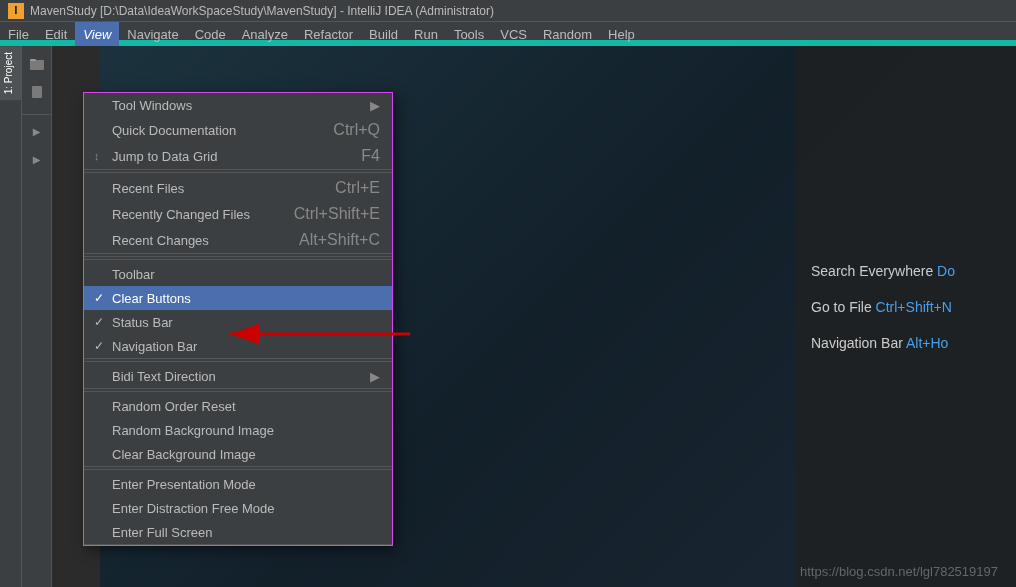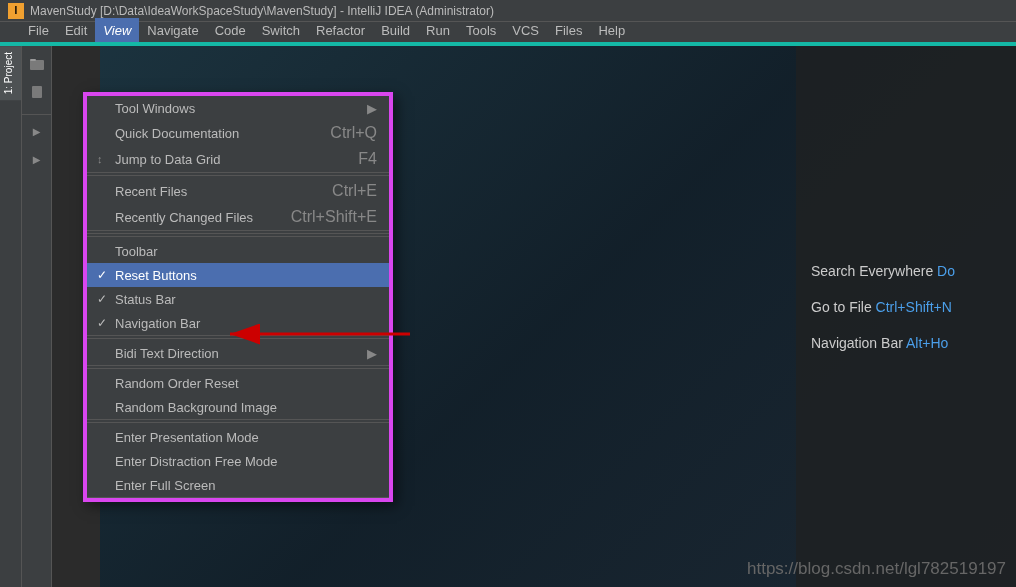--- a/index.html
+++ b/index.html
@@ -35,23 +35,23 @@
       line-height: 16px;
       color: #000;
       font-weight: bold;
     }
 
     
     .menu-bar {
       height: 24px;
       background: #3c3f41;
       display: flex;
-      align-items: flex-end;
-      padding: 0 20px;
-      border-bottom: 4px solid #14b8a6;
+      align-items: flex-start;
+      padding: 0 0;
+      border-bottom: 6px solid #14b8a6;
     }
     .menu-item {
       color: #bbbbbb;
       padding: 2px 8px;
       cursor: pointer;
       font-size: 13px;
       height: 24px;
       display: flex;
       align-items: center;
     }
@@ -128,33 +128,33 @@
       color: #cccccc;
       font-size: 14px;
     }
     .shortcut-key {
       color: #4b9fea;
       font-size: 14px;
     }
     .shortcut-url {
       position: absolute;
       bottom: 8px;
-      right: 10px;
+      right: 18px;
       color: #666;
-      font-size: 17px;
+      font-size: 13px;
     }
 
     
     .dropdown-menu {
       position: absolute;
       top: 46px;
       left: 83px;
       width: 310px;
       background: #3c3f41;
-      border: 4px solid #d946ef;
+      border: 1px solid #d946ef;
       box-shadow: 4px 4px 12px rgba(0,0,0,0.5);
       z-index: 1000;
     }
     .menu-section {
       border-bottom: 1px solid #555;
     }
     .dropdown-item {
       display: flex;
       align-items: center;
       padding: 4px 12px 4px 28px;
@@ -242,39 +242,39 @@
   <div class="menu-item active">
     <span>View</span>
   </div>
   <div class="menu-item">
     <span>Navigate</span>
   </div>
   <div class="menu-item">
     <span>Code</span>
   </div>
   <div class="menu-item">
-    <span>Switch</span>
+    <span>Analyze</span>
   </div>
   <div class="menu-item">
     <span>Refactor</span>
   </div>
   <div class="menu-item">
     <span>Build</span>
   </div>
   <div class="menu-item">
     <span>Run</span>
   </div>
   <div class="menu-item">
     <span>Tools</span>
   </div>
   <div class="menu-item">
     <span>VCS</span>
   </div>
   <div class="menu-item">
-    <span>Files</span>
+    <span>Random</span>
   </div>
   <div class="menu-item">
     <span>Help</span>
   </div>
 </div>
 
 <div class="main-area">
 
   <div class="vtabs">
     <div class="vtab active">1: Project</div>
@@ -339,34 +339,38 @@
 
     <div class="menu-section">
       <div class="dropdown-item">
         <span>Recent Files</span>
         <span class="shortcut">Ctrl+E</span>
       </div>
       <div class="dropdown-item">
         <span>Recently Changed Files</span>
         <span class="shortcut">Ctrl+Shift+E</span>
       </div>
+      <div class="dropdown-item">
+        <span>Recent Changes</span>
+        <span class="shortcut">Alt+Shift+C</span>
+      </div>
     </div>
 
     <div class="dropdown-divider"></div>
 
 
     <div class="dropdown-divider"></div>
 
     <div class="menu-section">
       <div class="dropdown-item">
         <span>Toolbar</span>
       </div>
       <div class="dropdown-item highlighted">
         <span class="check">✓</span>
-        <span>Reset Buttons</span>
+        <span>Clear Buttons</span>
       </div>
       <div class="dropdown-item">
         <span class="check">✓</span>
         <span>Status Bar</span>
       </div>
       <div class="dropdown-item">
         <span class="check">✓</span>
         <span>Navigation Bar</span>
       </div>
     </div>
@@ -381,20 +385,23 @@
     </div>
 
     <div class="dropdown-divider"></div>
 
     <div class="menu-section">
       <div class="dropdown-item">
         <span>Random Order Reset</span>
       </div>
       <div class="dropdown-item">
         <span>Random Background Image</span>
+      </div>
+      <div class="dropdown-item">
+        <span>Clear Background Image</span>
       </div>
     </div>
 
     <div class="dropdown-divider"></div>
 
     <div class="menu-section">
       <div class="dropdown-item">
         <span>Enter Presentation Mode</span>
       </div>
       <div class="dropdown-item">

